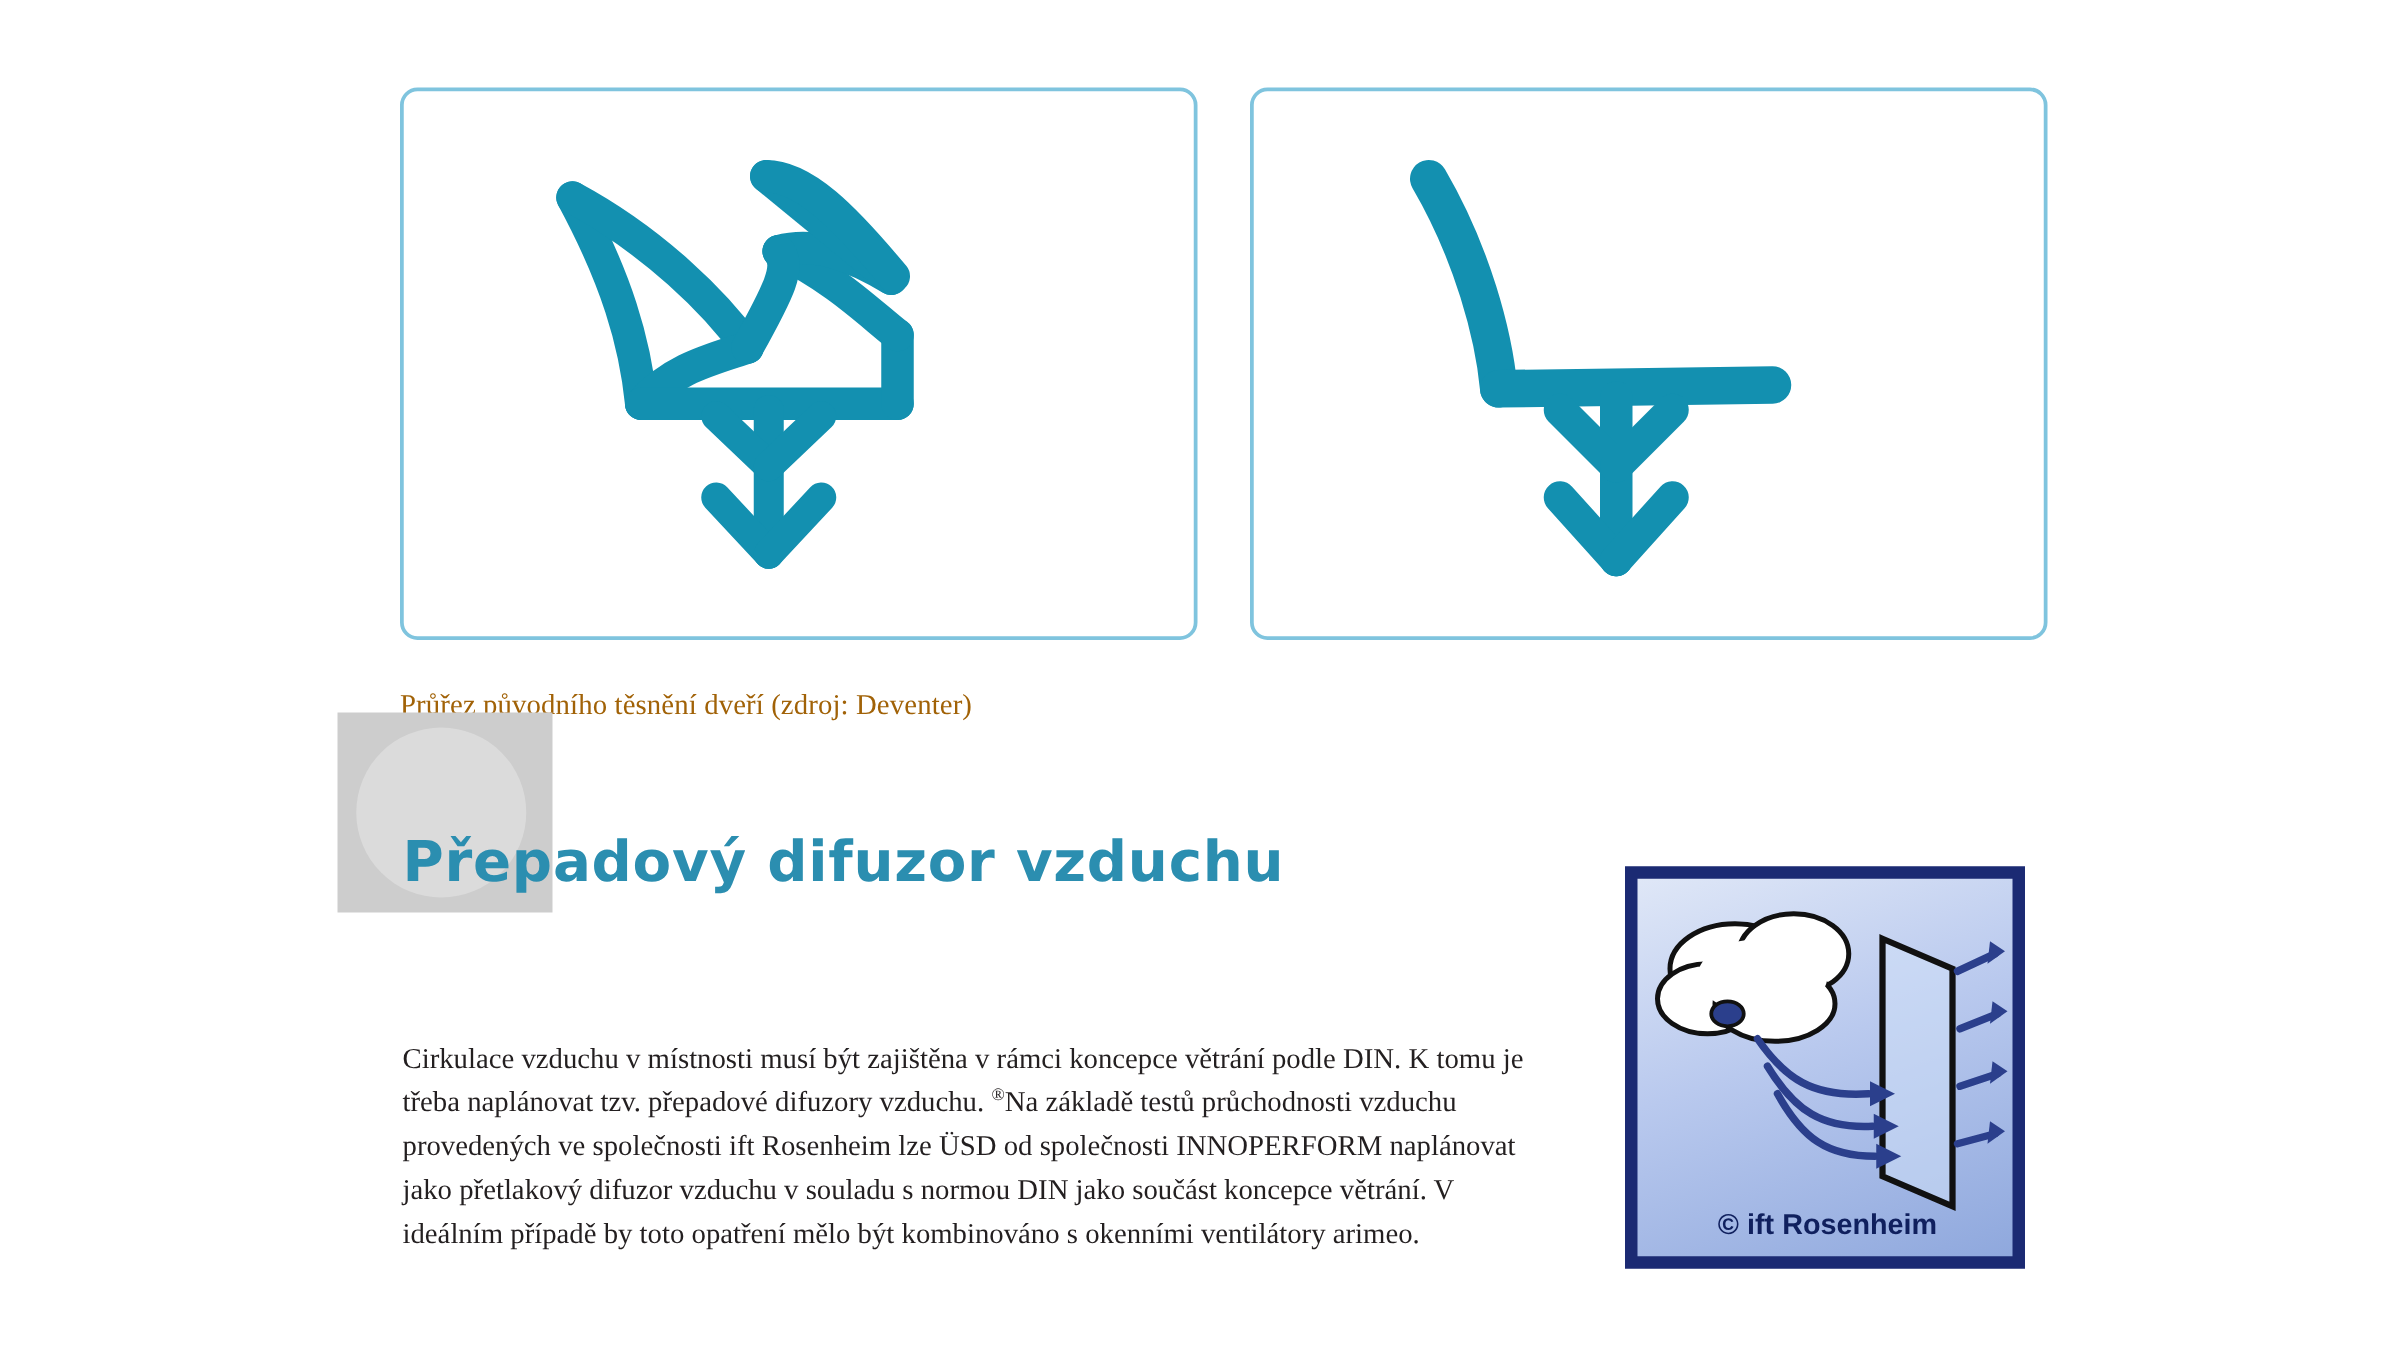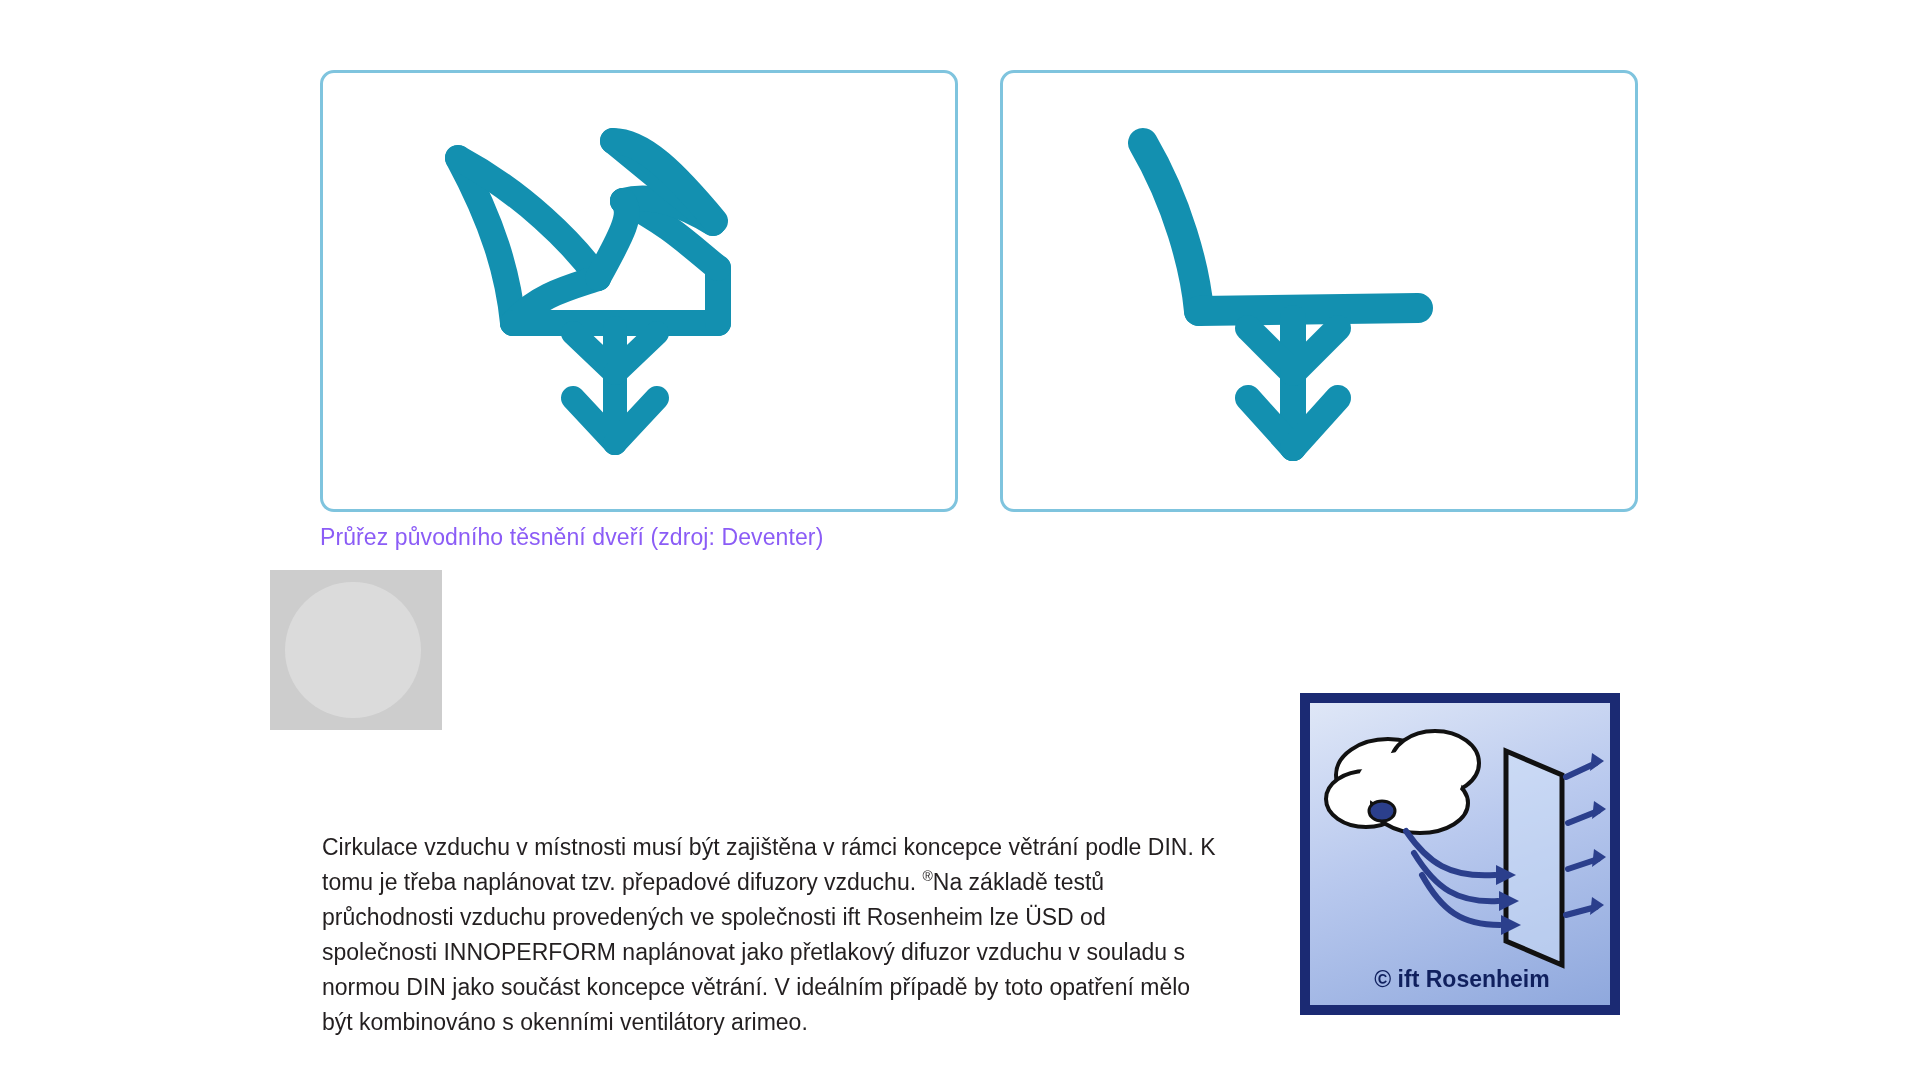--- a/index.html
+++ b/index.html
@@ -40,24 +40,24 @@
     background: #ffffff;
     position: relative;
     overflow: hidden;
   }
   .figure-box svg {
     position: absolute;
     left: 0;
     top: 0;
   }
   .figure-caption {
-    margin-top: 12px;
+    margin-top: 39px;
     font-size: 23px;
-    color: #8b5cf6;
-    font-family: Liberation Sans, sans-serif;
+    color: #a16207;
+    font-family: Liberation Serif, serif;
     letter-spacing: 0.1px;
   }
 
   
   .grey-square {
     position: absolute;
     left: 270px;
     top: 570px;
     width: 172px;
     height: 160px;
@@ -89,21 +89,21 @@
 
   
   .body-copy {
     position: absolute;
     left: 322px;
     top: 830px;
     width: 900px;
     color: #231f20;
     font-size: 23px;
     line-height: 1.52;
-    font-family: Liberation Sans, sans-serif;
+    font-family: Liberation Serif, serif;
   }
   .body-copy sup {
     font-size: 14px;
     vertical-align: super;
   }
 
   
   .logo {
     position: absolute;
     left: 1300px;
@@ -191,20 +191,21 @@
         </svg>
       </div>
     </div>
 
   </div>
 
   <div class="grey-square"></div>
   <div class="grey-circle"></div>
 
   <div class="headline">
+    <div>Přepadový difuzor vzduchu</div>
   </div>
 
   <div class="body-copy">
     <span>Cirkulace vzduchu v místnosti musí být zajištěna v rámci koncepce větrání podle DIN. K tomu je třeba naplánovat tzv. přepadové difuzory vzduchu. </span><sup>®</sup><span>Na základě testů průchodnosti vzduchu provedených ve společnosti ift Rosenheim lze ÜSD od společnosti INNOPERFORM naplánovat jako přetlakový difuzor vzduchu v souladu s normou DIN jako součást koncepce větrání. V ideálním případě by toto opatření mělo být kombinováno s okenními ventilátory arimeo.</span>
   </div>
 
   <div class="logo">
     <div class="logo-inner">
       <svg width="300" height="302" viewBox="0 0 300 302">
 

